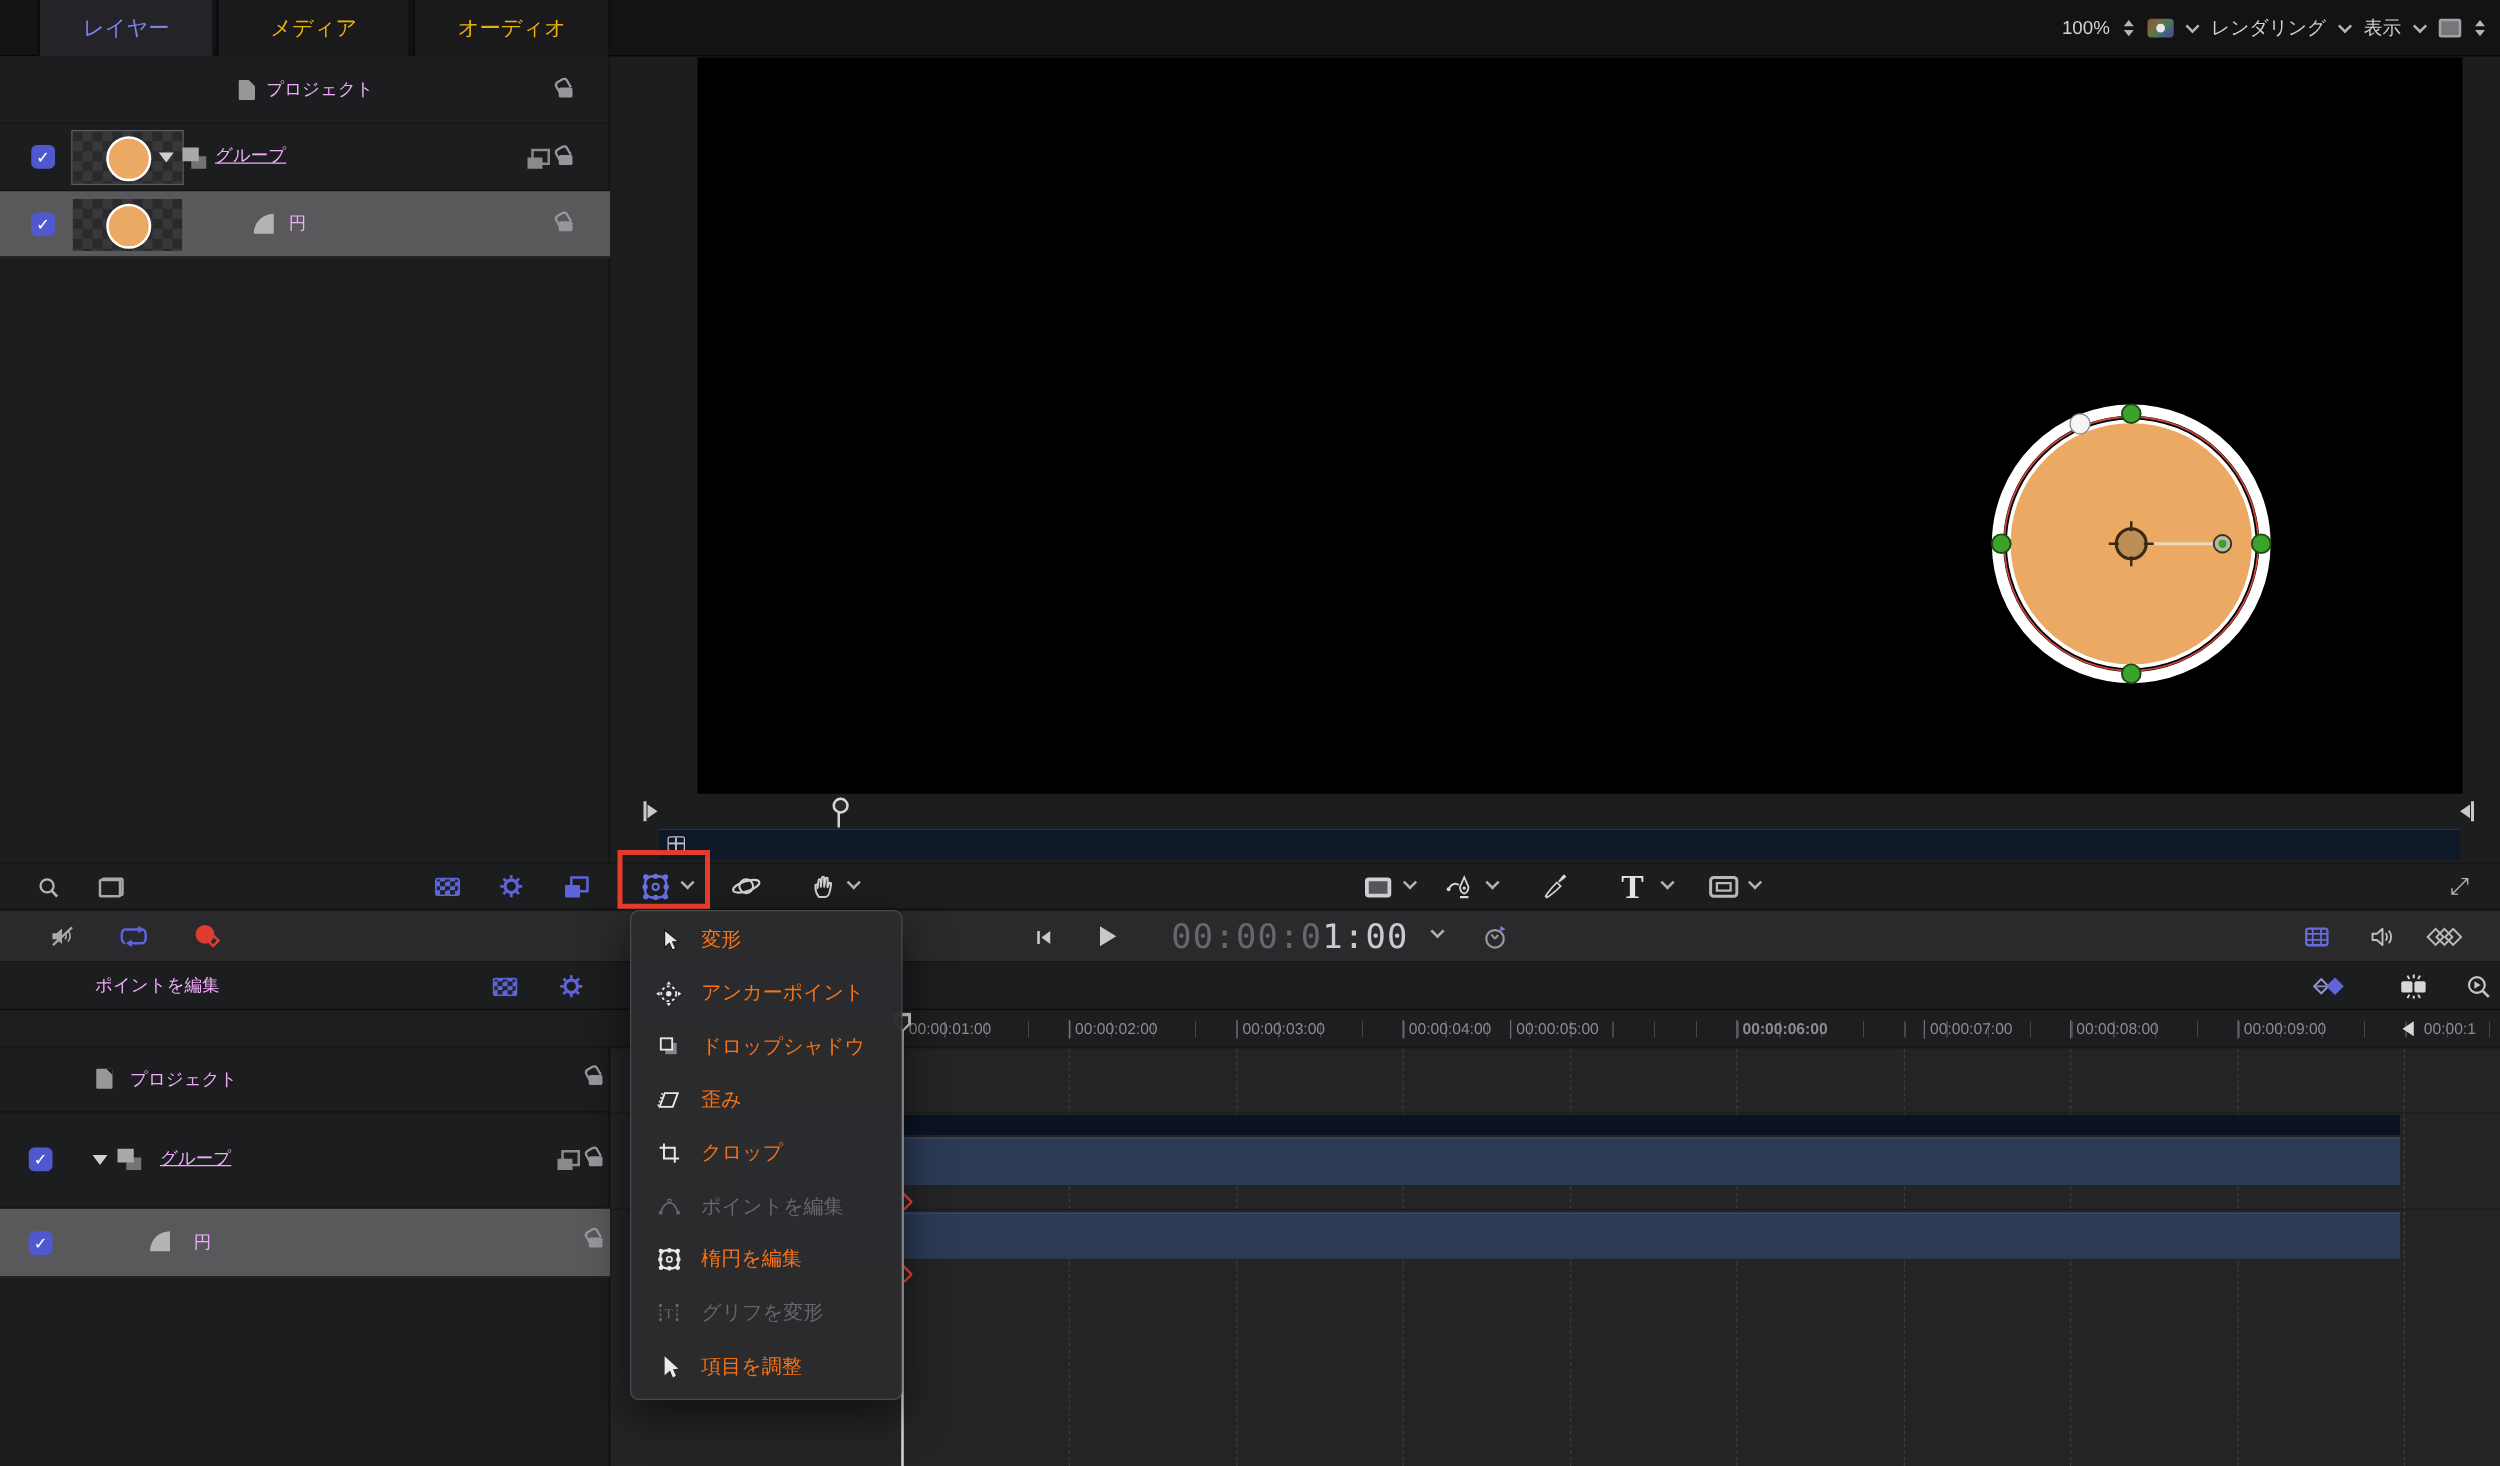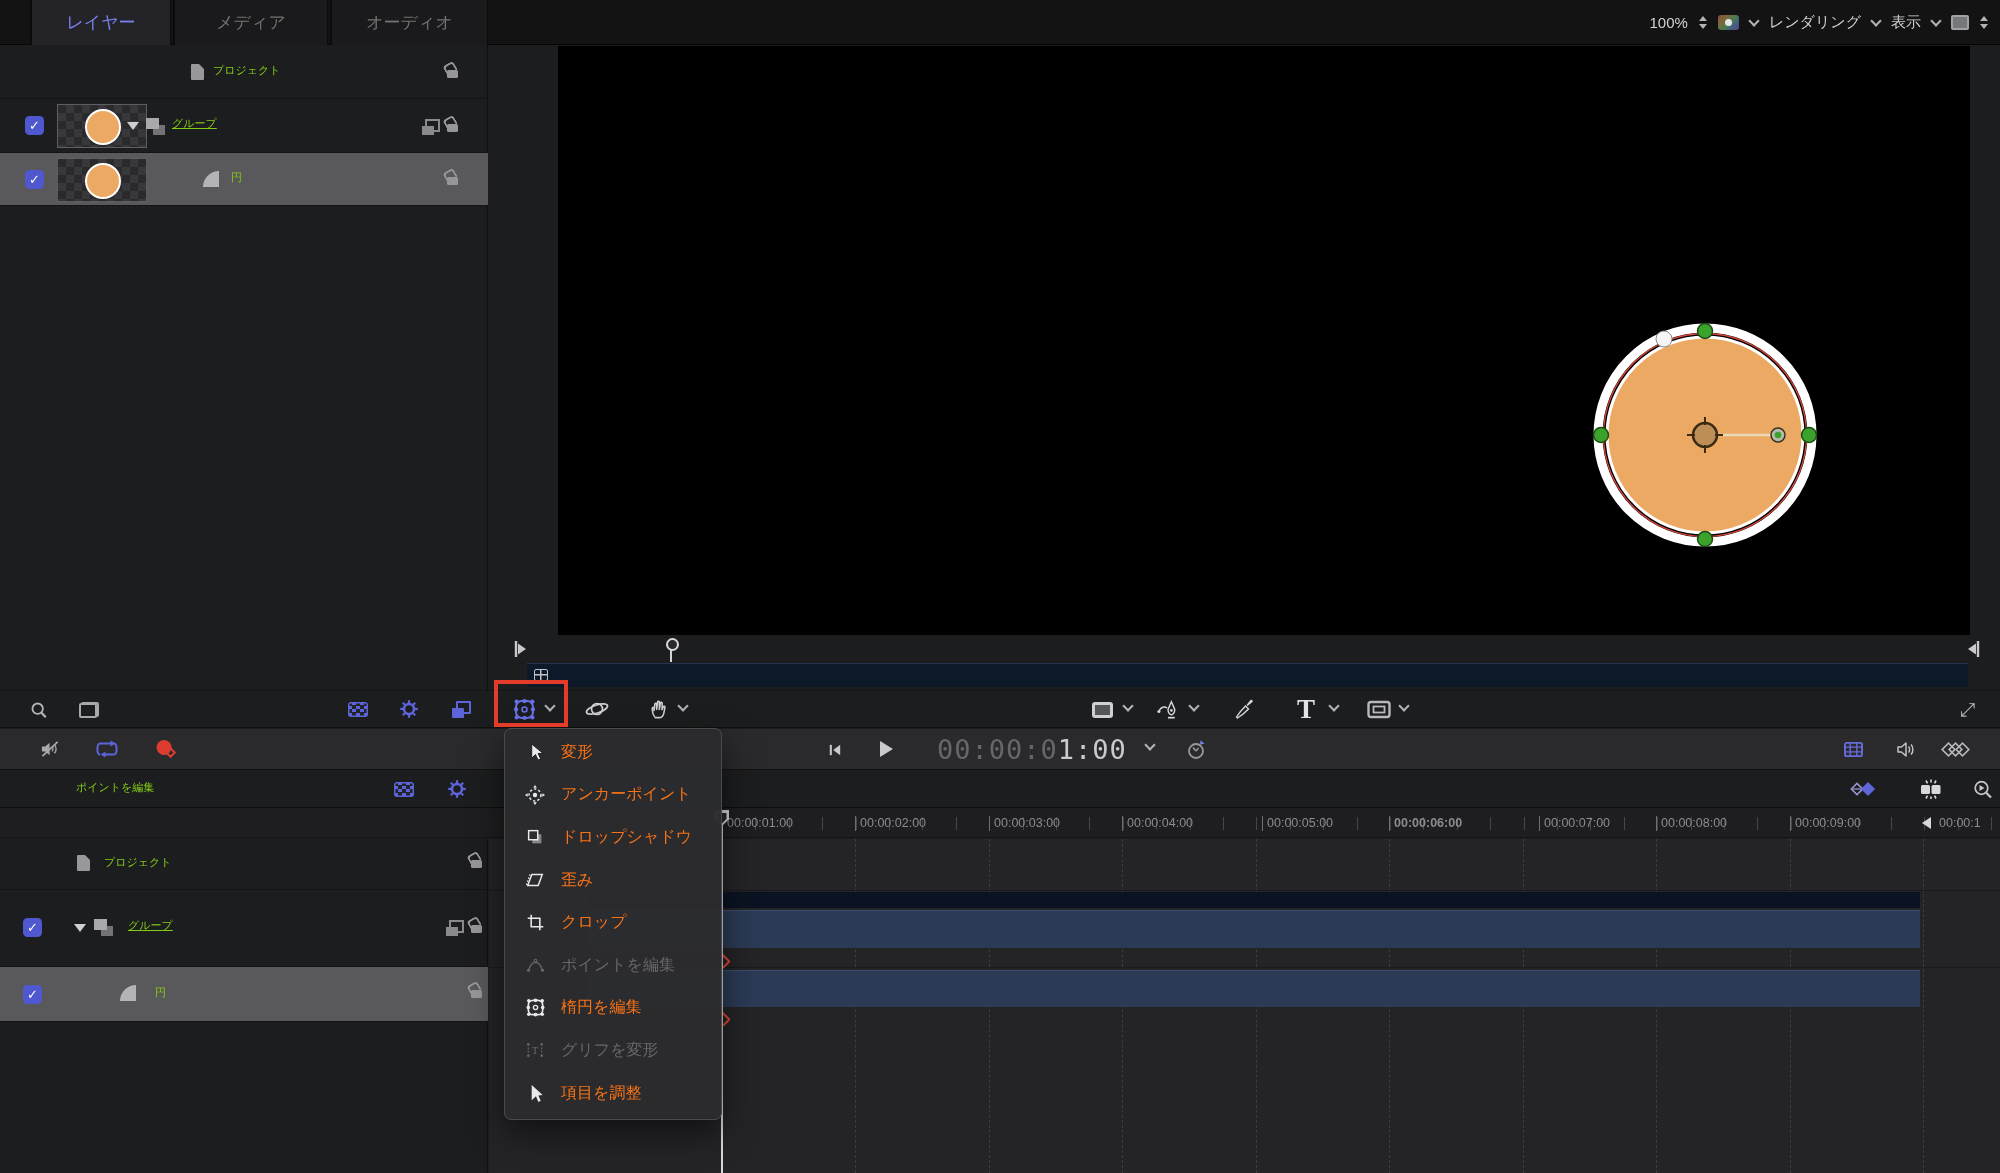--- a/index.html
+++ b/index.html
@@ -3,21 +3,21 @@
 <meta charset="utf-8">
 <style>
   html,body{margin:0;padding:0;background:#000;}
   *{box-sizing:border-box;}
   .scene{position:relative;width:2000px;height:1173px;background:#1c1d1e;overflow:hidden;
          font-family:"Liberation Sans","DejaVu Sans",sans-serif;color:#c9c9cc;}
   .abs{position:absolute;}
   
   .topbar{position:absolute;left:0;top:0;width:2000px;height:45px;background:#131314;border-bottom:1px solid #050506;}
   .tab{position:absolute;top:0;height:45px;display:flex;align-items:center;justify-content:center;
-       font-size:17px;color:#737373;background:#1a1a1c;border-left:2px solid #0b0b0c;border-right:1px solid #0b0b0c;cursor:default;}
+       font-size:17px;color:#eab308;background:#1a1a1c;border-left:2px solid #0b0b0c;border-right:1px solid #0b0b0c;cursor:default;}
   .tab.active{background:#242428;color:#7a81ee;}
   .viewctl{position:absolute;right:12px;top:0;height:45px;display:flex;align-items:center;gap:11px;font-size:15px;color:#d2d2d5;}
   .chev{display:inline-block;width:8px;height:8px;border-right:2px solid #b4b4b7;border-bottom:2px solid #b4b4b7;transform:rotate(45deg);margin-top:-4px;}
   .stepper{display:inline-flex;flex-direction:column;gap:3px;align-items:center;}
   .stepper i{display:block;width:0;height:0;border-left:4px solid transparent;border-right:4px solid transparent;}
   .stepper .up{border-bottom:5px solid #b4b4b7;}
   .stepper .down{border-top:5px solid #b4b4b7;}
   .swatch-color{width:21px;height:15px;border-radius:3px;position:relative;
      background:linear-gradient(135deg,#8a4a3a 0%,#7a6a3a 30%,#4a7a52 55%,#46568e 80%,#5a4a7e 100%);}
   .swatch-color::after{content:"";position:absolute;left:7px;top:4px;width:7px;height:7px;border-radius:50%;background:#e8e8ea;}
@@ -36,21 +36,21 @@
   .icon-stack{position:absolute;width:19px;height:17px;}
   .icon-stack::before{content:"";position:absolute;right:0;bottom:0;width:12px;height:10px;background:#737376;}
   .icon-stack::after{content:"";position:absolute;left:0;top:0;width:13px;height:11px;background:#a9a9ac;}
   .quarter{position:absolute;width:16px;height:16px;background:#b4b4b7;border-radius:100% 0 0 0;}
   .doc{position:absolute;width:13px;height:16px;background:#98989b;border-radius:1px;}
   .doc::after{content:"";position:absolute;right:0;top:0;border-left:5px solid transparent;border-top:5px solid #1c1d1e;}
   .doc.on-dark::after{border-top-color:#1b1b1c;}
   .lock{position:absolute;width:16px;height:16px;}
   .lock::before{content:"";position:absolute;left:0px;top:-1px;width:8px;height:8px;border:2px solid #97979b;border-bottom:none;border-radius:4px 4px 0 0;transform:rotate(-30deg);}
   .lock::after{content:"";position:absolute;left:3px;top:6px;width:11px;height:8px;background:#97979b;border-radius:1.5px;}
-  .lbl{position:absolute;font-size:11px;color:#84cc16;white-space:nowrap;}
+  .lbl{position:absolute;font-size:14px;color:#f0abfc;white-space:nowrap;}
   .lbl.u{text-decoration:underline;}
   .layers-gray{position:absolute;width:18px;height:16px;}
   .layers-gray::before{content:"";position:absolute;right:0;top:0;width:11px;height:9px;border:2px solid #8a8a8d;}
   .layers-gray::after{content:"";position:absolute;left:0;bottom:0;width:12px;height:9px;background:#8a8a8d;}
   
   .checker-blue{position:absolute;width:20px;height:15px;border-radius:2.5px;background-color:#23232a;
      background-image:repeating-conic-gradient(#5d64da 0% 25%,#23232a 0% 50%);background-size:8px 7px;box-shadow:0 0 0 1.5px #5d64da inset;}
   .layers-blue{position:absolute;width:19px;height:17px;}
   .layers-blue::before{content:"";position:absolute;right:0;top:0;width:11px;height:9px;border:2px solid #5d64da;border-radius:1px;}
   .layers-blue::after{content:"";position:absolute;left:0;bottom:0;width:12px;height:10px;background:#5d64da;border-radius:1px;}
@@ -346,21 +346,21 @@
         <path d="M6.5 5.5 V11.5 L11.5 8.5 Z" fill="#c6c6c8"></path>
       </svg>
   </div>
 
   <div class="ruler">
     <div class="ruler-ticks"></div>
     <span class="rlabel" style="left:722px;">00:00:01:00</span>
     <span class="rlabel" style="left:855px;">00:00:02:00</span>
     <span class="rlabel" style="left:989px;">00:00:03:00</span>
     <span class="rlabel" style="left:1122px;">00:00:04:00</span>
-    <span class="rlabel" style="left:1262px;">00:00:05:00</span>
+    <span class="rlabel" style="left:1208px;">00:00:05:00</span>
     <span class="rlabel" style="left:1389px;font-weight:bold;">00:00:06:00</span>
     <span class="rlabel" style="left:1523px;margin-left:16px;">00:00:07:00</span>
     <span class="rlabel" style="left:1656px;">00:00:08:00</span>
     <span class="rlabel" style="left:1790px;">00:00:09:00</span>
     <span class="abs" style="left:1922px;top:8px;width:0;height:0;border-top:6px solid transparent;border-bottom:6px solid transparent;border-right:9px solid #d8d8da;"></span>
     <span class="rlabel" style="left:1935px;border-left:none;">00:00:1</span>
   </div>
 
   <div class="tracks">
     <span class="gline" style="left:366px;"></span>

